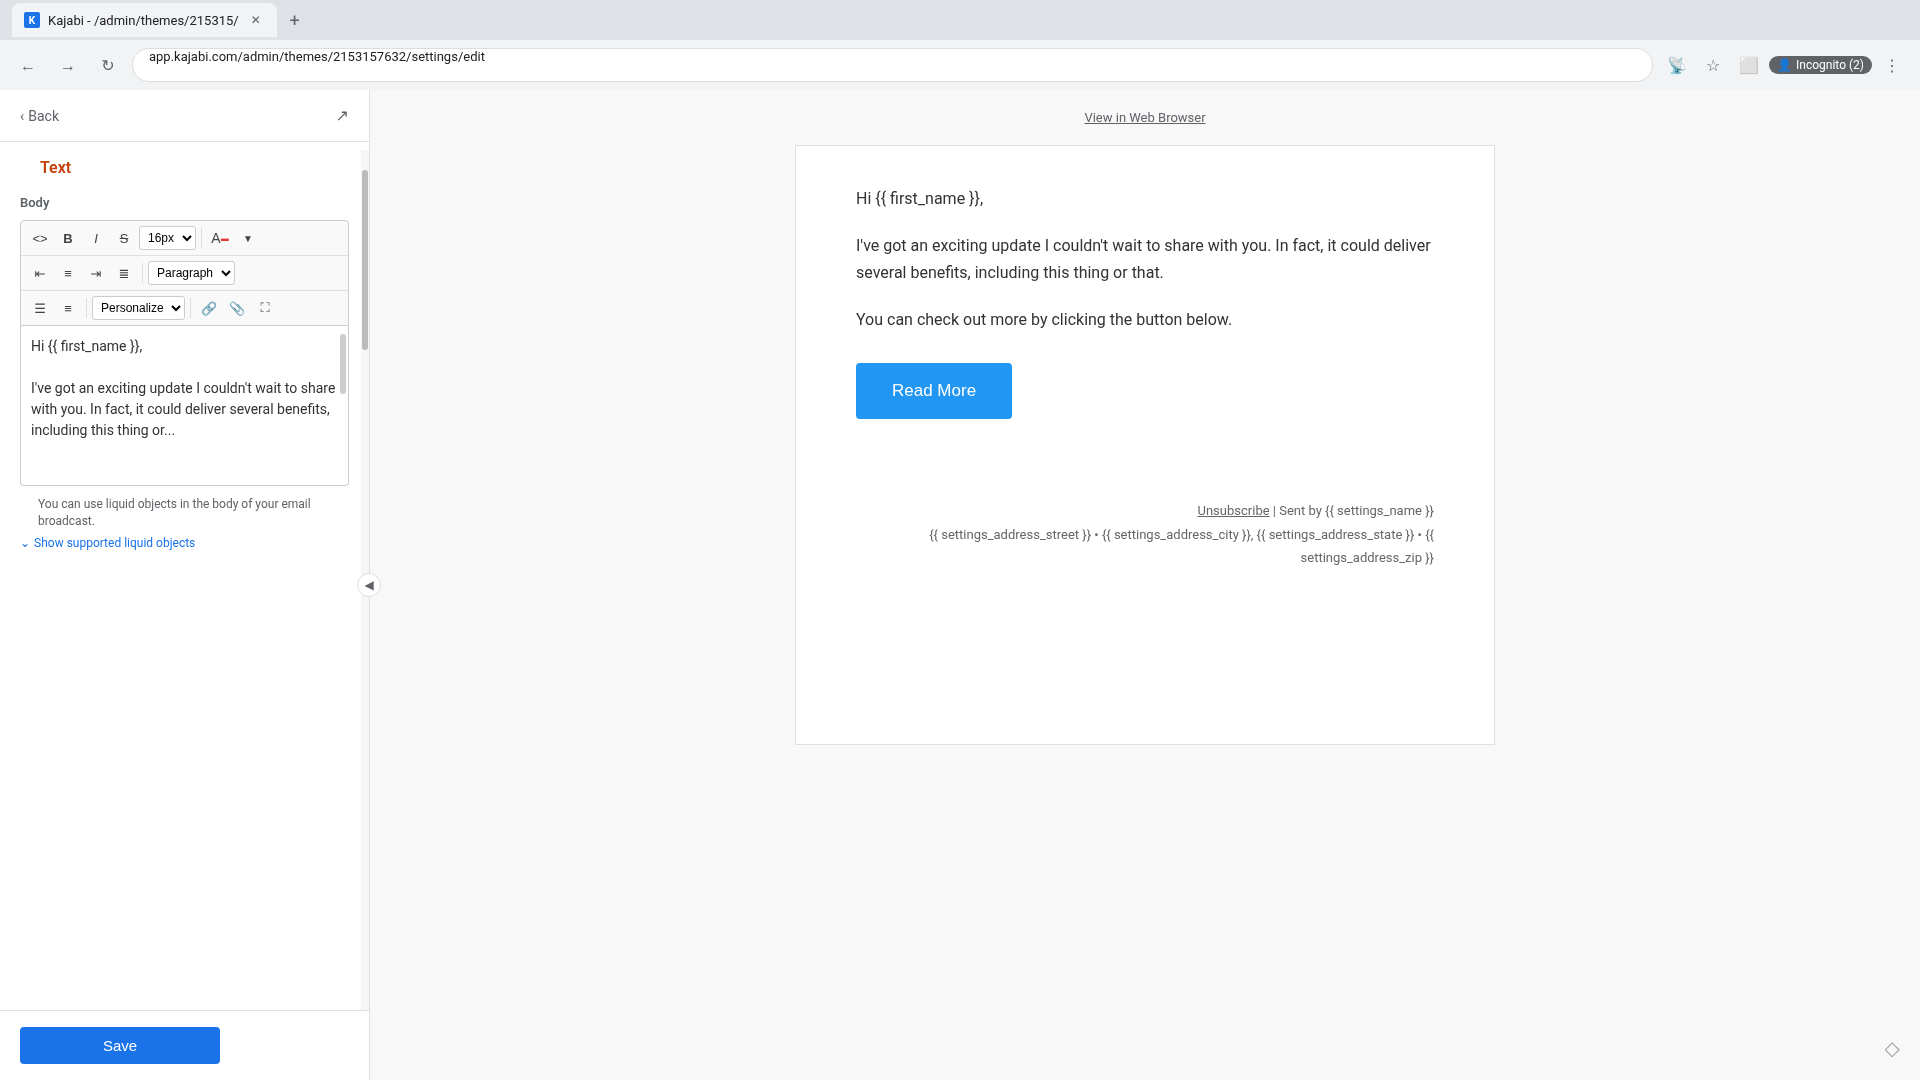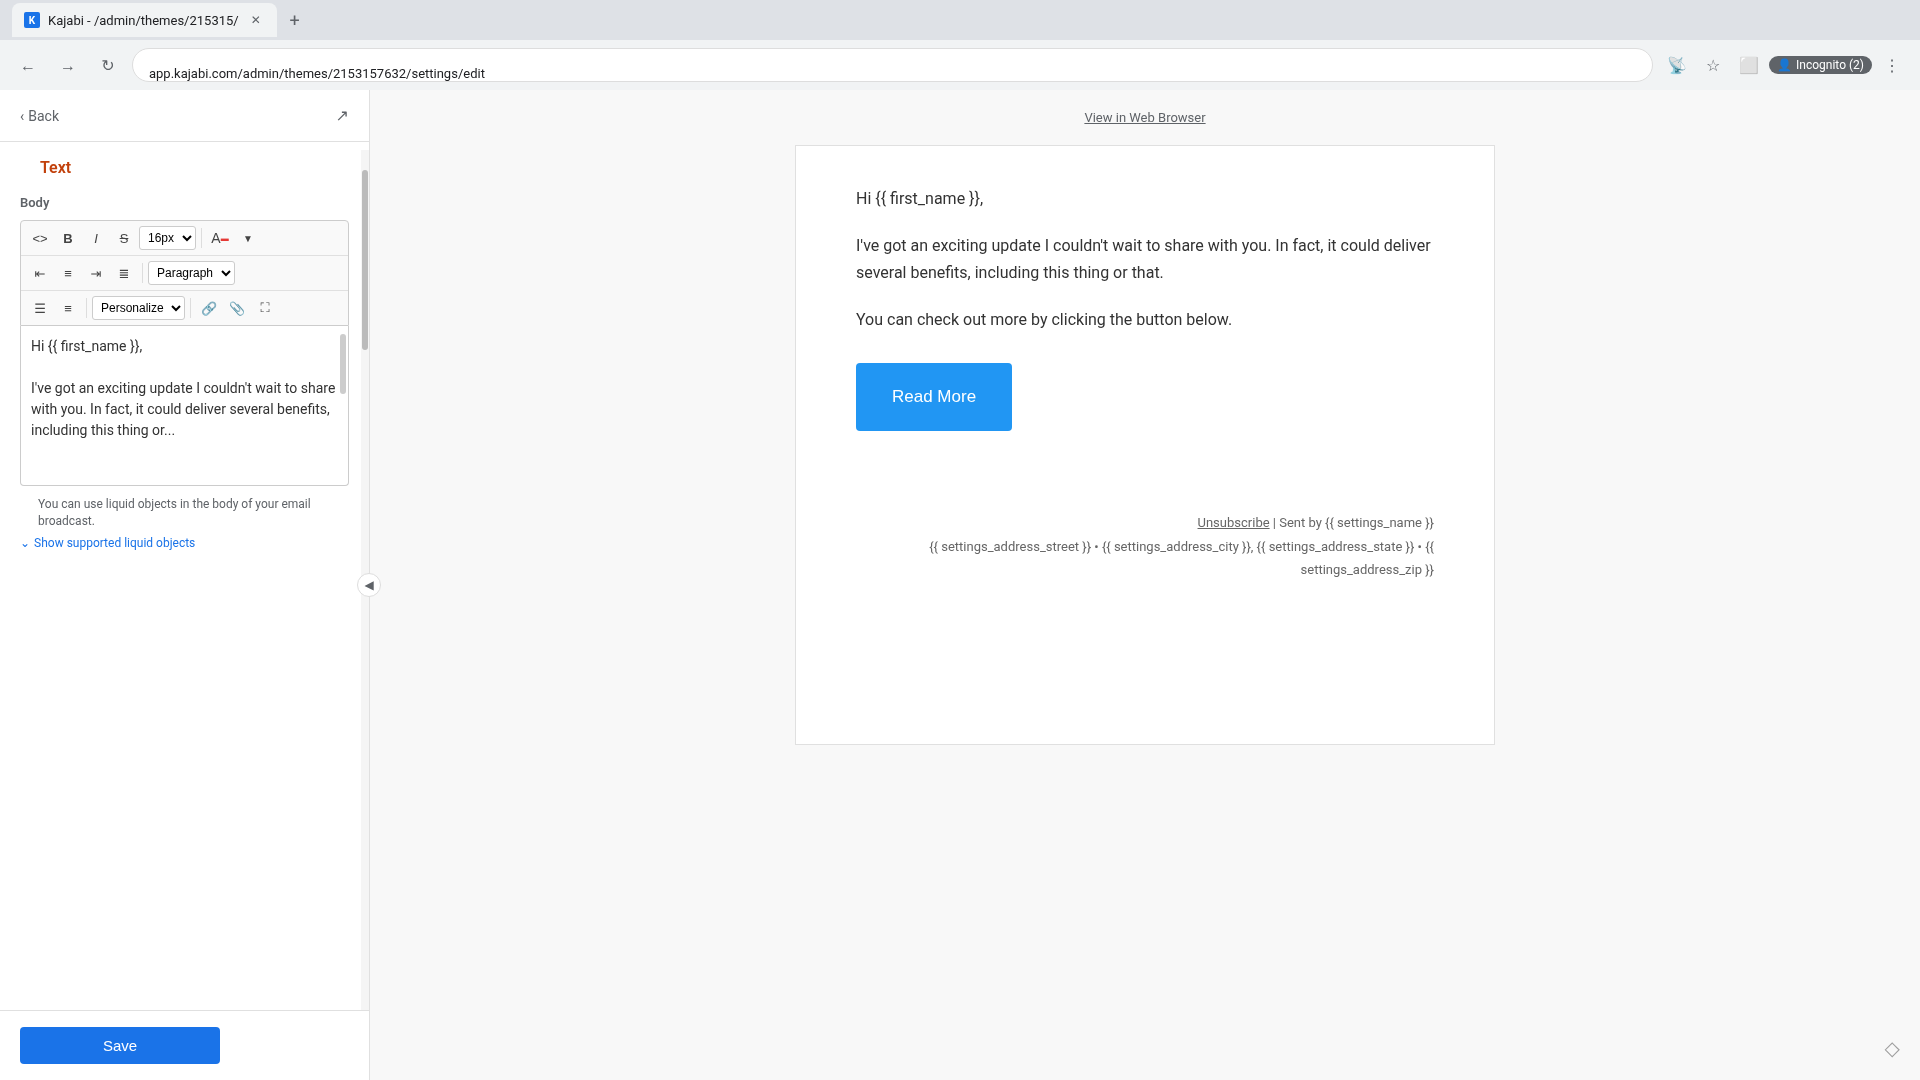--- a/index.html
+++ b/index.html
@@ -69,21 +69,21 @@
       cursor: pointer;
       color: #5f6368;
       font-size: 16px;
     }
     .address-bar {
       flex: 1;
       height: 34px;
       background: white;
       border-radius: 20px;
       display: flex;
-      align-items: flex-end;
+      align-items: flex-start;
       padding: 0 16px;
       font-size: 13px;
       color: #202124;
       border: 1px solid #ddd;
     }
     .toolbar-icons {
       display: flex; gap: 4px; align-items: center;
     }
     .toolbar-icon {
       width: 32px; height: 32px;
@@ -343,21 +343,21 @@
     .email-para {
       font-size: 16px;
       color: #333;
       margin-bottom: 20px;
       line-height: 1.7;
     }
     .read-more-btn {
       display: inline-block;
       background: #2196F3;
       color: white;
-      padding: 24px 36px;
+      padding: 18px 36px;
       font-size: 17px;
       font-weight: 500;
       border-radius: 4px;
       cursor: pointer;
       margin-top: 10px;
       border: none;
     }
     .email-footer {
       margin-top: 80px;
       text-align: right;

